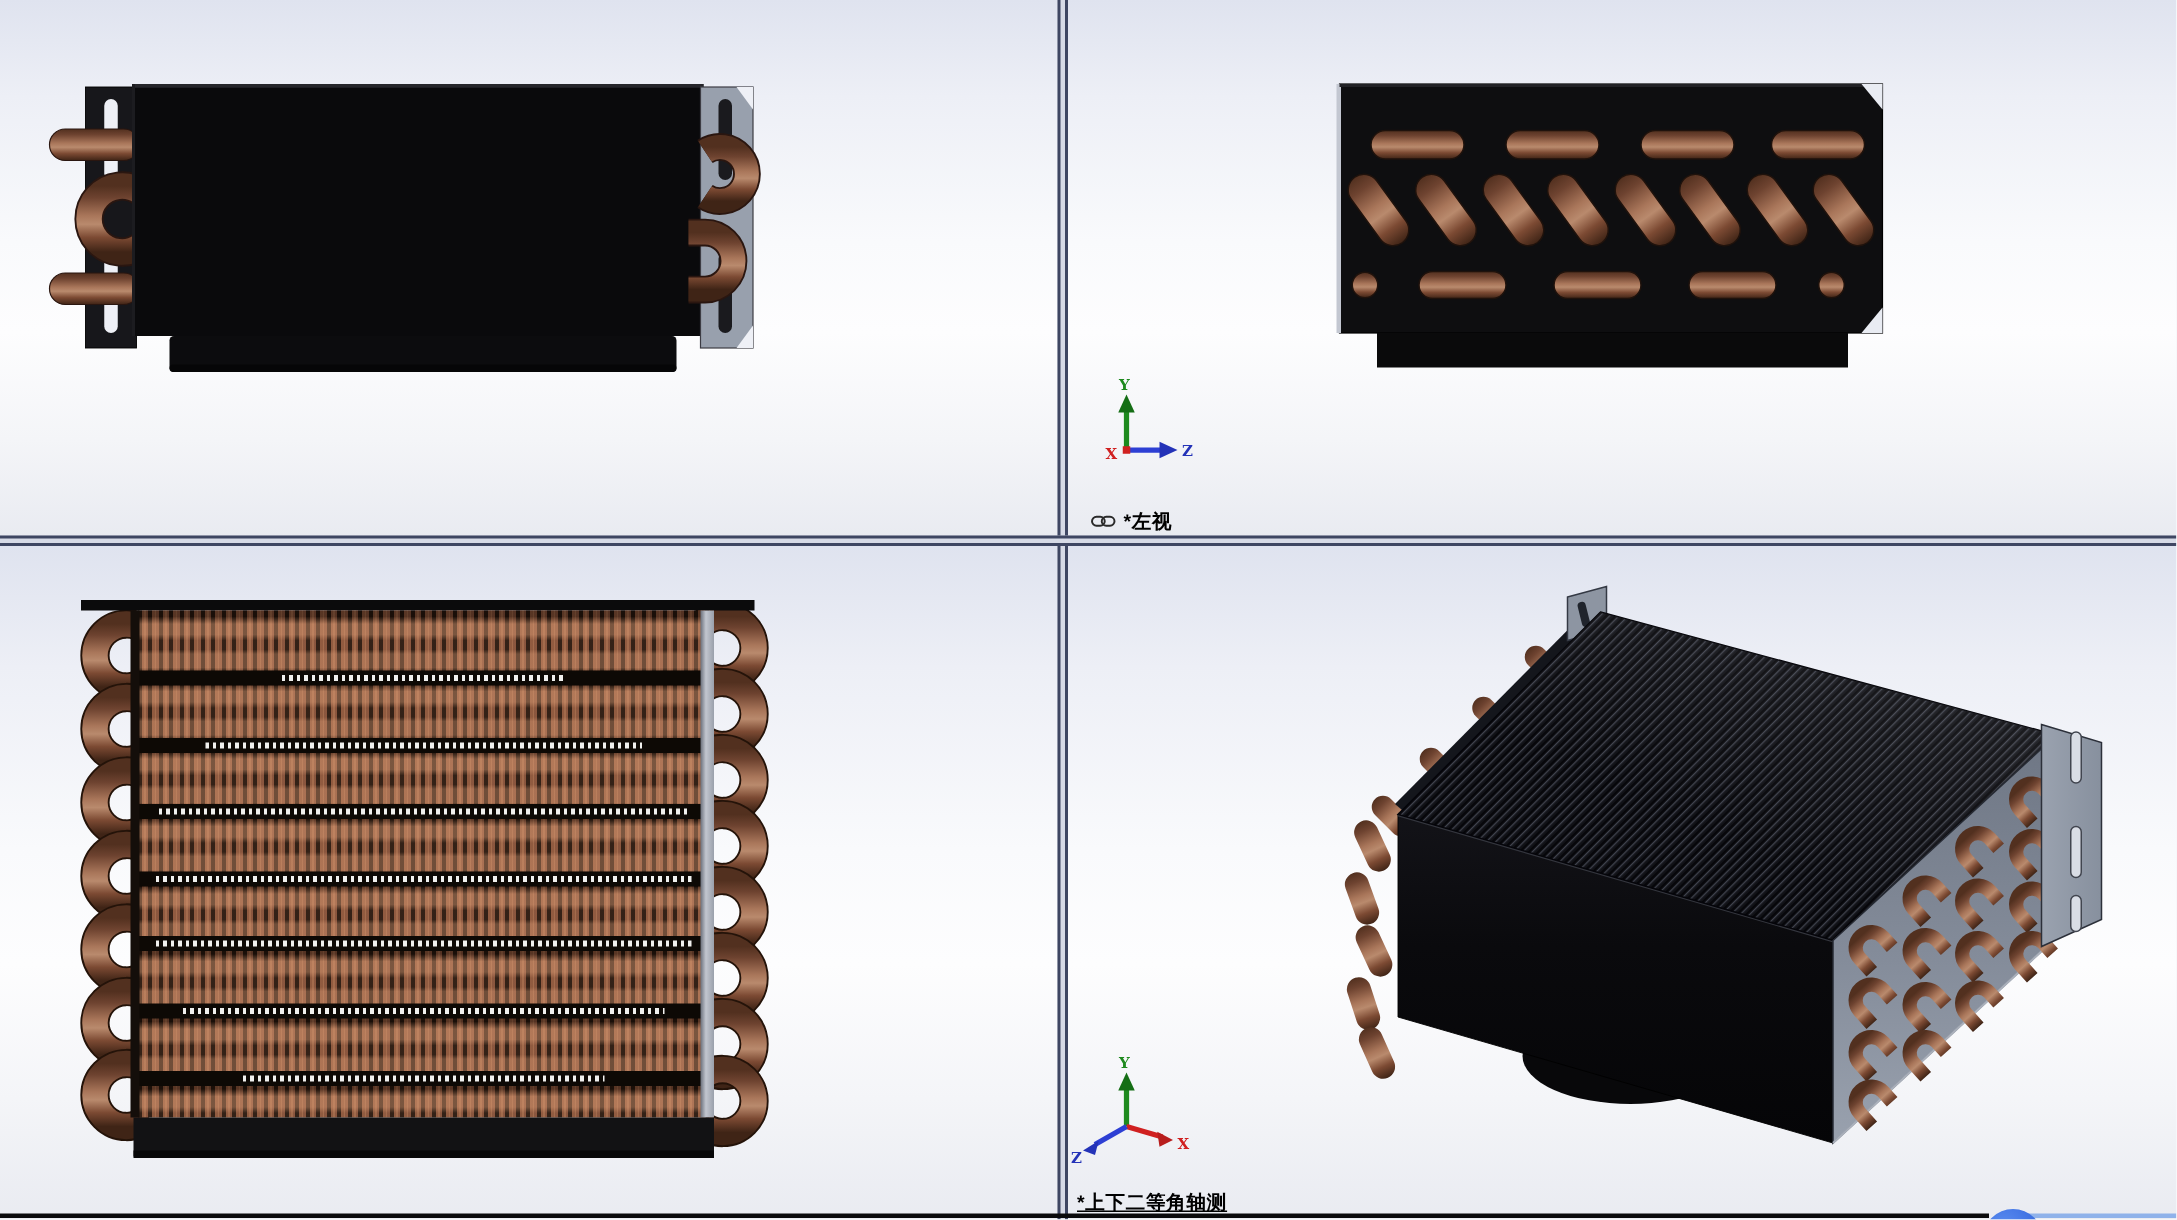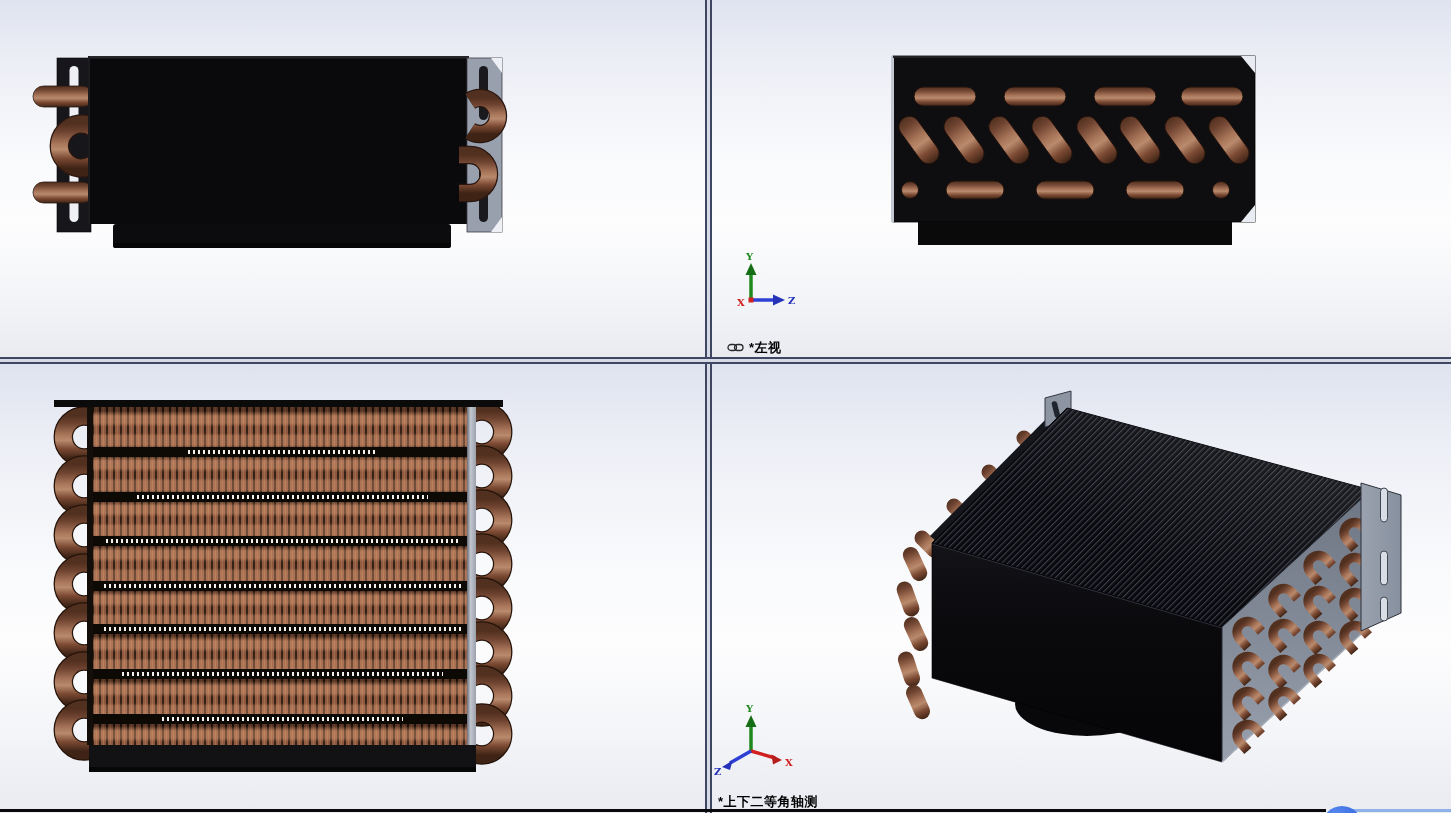--- a/index.html
+++ b/index.html
@@ -347,21 +347,21 @@
         <polygon points="39,351 33.5,363 44.5,363" fill="#156e15"></polygon>
         <line x1="39" y1="387" x2="63" y2="394" stroke="#d02020" stroke-width="3.5"></line>
         <polygon points="70,396 59.5,390.5 61,400.5" fill="#b81d1d"></polygon>
         <line x1="39" y1="387" x2="18" y2="399" stroke="#2d3fd4" stroke-width="3.5"></line>
         <polygon points="10,403 20.5,396.5 18,406" fill="#2433b8"></polygon>
         <text class="axis-label" x="34" y="348" fill="#1e8a1e">Y</text>
         <text class="axis-label" x="73" y="402" fill="#d02020">X</text>
         <text class="axis-label" x="2" y="411" fill="#2433b8">Z</text>
       </g>
     </svg>
-    <div class="vp-label" style="left:6px;bottom:5px;">
+    <div class="vp-label" style="left:6px;bottom:5px;text-decoration:underline;">
       <span class="txt">*上下二等角轴测</span>
     </div>
   </div>
 
   <div class="splitter-v"></div>
   <div class="splitter-h"></div>
 
   <div class="bottom-line-black"></div>
   <div class="bottom-line-blue"></div>
   <div class="blue-dot"></div>

